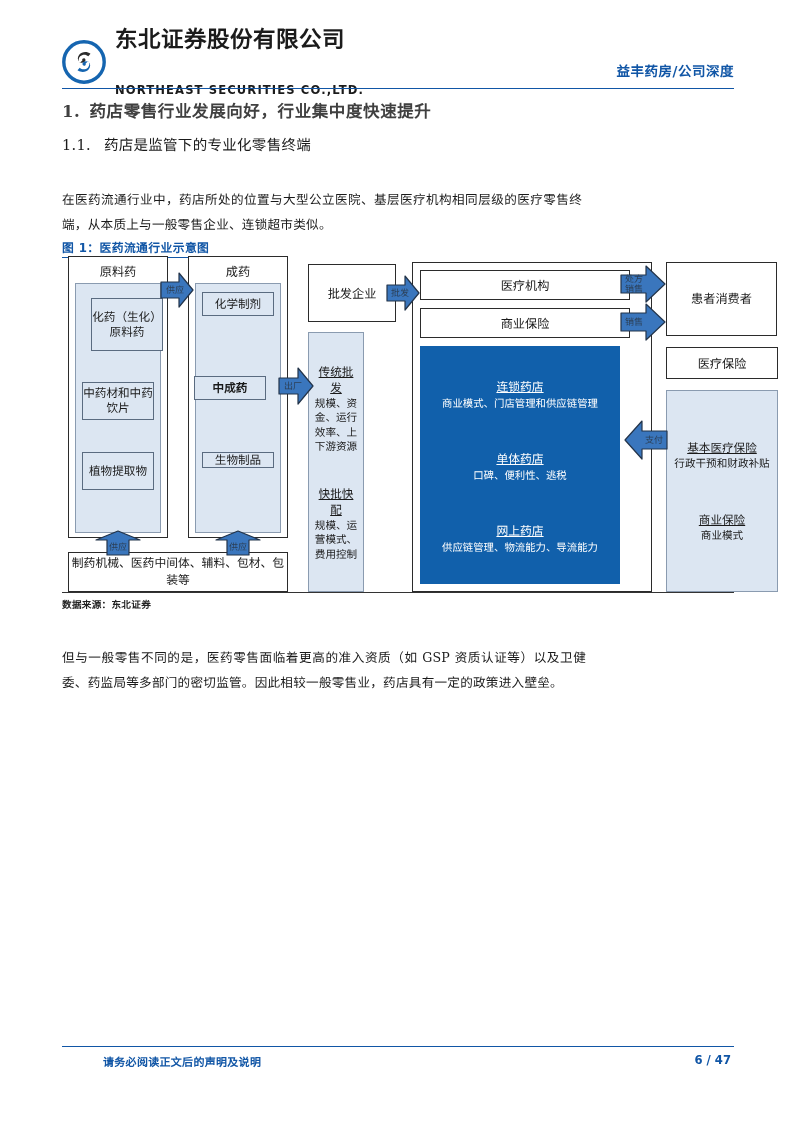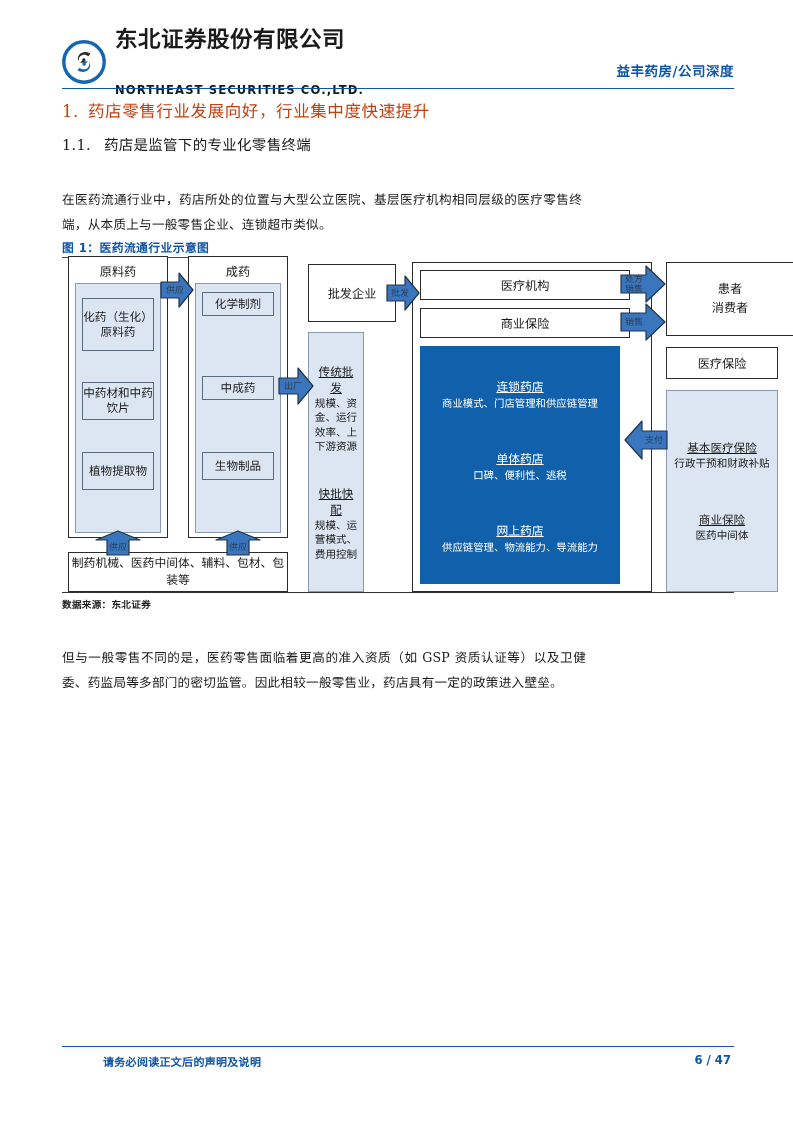--- a/index.html
+++ b/index.html
@@ -86,23 +86,23 @@
     border-top: 1.4px solid #1156a6;
   }
 
   
   .h1 {
     position: absolute;
     left: 62px;
     top: 98px;
     width: 672px;
     font-family: "DejaVu Serif", serif;
-    font-weight: normal;
+    font-weight: bold;
     font-size: 16.5px;
-    color: #c2410c;
+    color: #404040;
     letter-spacing: 0.6px;
     white-space: nowrap;
   }
   .h1 .num { margin-right: 9px; }
   .h2 {
     position: absolute;
     left: 62px;
     top: 133px;
     width: 672px;
     font-family: "DejaVu Serif", serif;
@@ -342,30 +342,30 @@
 
   <p class="para" id="para-intro">在医药流通行业中，药店所处的位置与大型公立医院、基层医疗机构相同层级的医疗零售终端，从本质上与一般零售企业、连锁超市类似。</p>
 
   <div class="fig-title">图 1：医药流通行业示意图</div>
 
   <div class="diagram">
 
     <div class="dbox frame" style="left:0px; top:0px; width:100px; height:282px;"></div>
     <div class="col-title" style="left:0px; top:6px; width:100px;">原料药</div>
     <div class="dbox pale" style="left:7px; top:27px; width:86px; height:250px;"></div>
-    <div class="dbox chip" style="left:14px; top:42px; width:72px; height:53px;">化药（生化）原料药</div>
+    <div class="dbox chip" style="left:23px; top:42px; width:72px; height:53px;">化药（生化）原料药</div>
     <div class="dbox chip" style="left:14px; top:126px; width:72px; height:38px;">中药材和中药饮片</div>
     <div class="dbox chip" style="left:14px; top:196px; width:72px; height:38px;">植物提取物</div>
 
     <div class="dbox frame" style="left:120px; top:0px; width:100px; height:282px;"></div>
     <div class="col-title" style="left:120px; top:6px; width:100px;">成药</div>
     <div class="dbox pale" style="left:127px; top:27px; width:86px; height:250px;"></div>
     <div class="dbox chip" style="left:134px; top:36px; width:72px; height:24px;">化学制剂</div>
-    <div class="dbox chip" style="left:134px; top:120px; width:72px; height:24px;">中成药</div>
-    <div class="dbox chip" style="left:134px; top:196px; width:72px; height:28px;">生物制品</div>
+    <div class="dbox chip" style="left:126px; top:120px; width:72px; height:24px;font-weight:bold;">中成药</div>
+    <div class="dbox chip" style="left:134px; top:196px; width:72px; height:16px;">生物制品</div>
 
     <div class="dbox frame" style="left:0px; top:296px; width:220px; height:40px; font-size:11.8px; line-height:17px; padding:0 2px;">
       <span>制药机械、医药中间体、辅料、包材、包装等</span>
     </div>
 
     <div class="dbox frame" style="left:240px; top:8px; width:88px; height:58px; font-size:12.2px;">
       <span>批发企业</span>
     </div>
 
     <div class="dbox pale" style="left:240px; top:76px; width:56px; height:260px; align-items:stretch;">
@@ -398,36 +398,36 @@
           <span class="hd">单体药店</span>
           <span class="sub">口碑、便利性、逃税</span>
         </div>
         <div class="blue-item">
           <span class="hd">网上药店</span>
           <span class="sub">供应链管理、物流能力、导流能力</span>
         </div>
       </div>
     </div>
 
-    <div class="dbox frame" style="left:598px; top:6px; width:128px; height:74px; font-size:12.2px; line-height:19px; flex-direction:column;">
+    <div class="dbox frame" style="left:598px; top:6px; width:111px; height:74px; font-size:12.2px; line-height:19px; flex-direction:row;">
       <span>患者</span>
       <span>消费者</span>
     </div>
     <div class="dbox frame" style="left:598px; top:91px; width:112px; height:32px; font-size:12.2px;">
       <span>医疗保险</span>
     </div>
     <div class="dbox pale" style="left:598px; top:134px; width:112px; height:202px; align-items:stretch;">
       <div class="stack" style="padding:28px 4px;align-items:center;">
         <div class="stack-item">
           <span class="hd">基本医疗保险</span>
           <span class="sub">行政干预和财政补贴</span>
         </div>
         <div class="stack-item">
           <span class="hd">商业保险</span>
-          <span class="sub">医药中间体</span>
+          <span class="sub">商业模式</span>
         </div>
       </div>
     </div>
 
     <div class="arrow" style="left:92px; top:15px; width:34px; height:38px;">
       <svg width="34" height="38" viewBox="0 0 34 38">
         <path d="M1,11 L19,11 L19,2 L33,19 L19,36 L19,27 L1,27 Z" fill="#3a76bd" stroke="#23344a" stroke-width="1.2" stroke-linejoin="round"></path>
       </svg>
       <span class="arrow-label" style="left:-2px;">供应</span>
     </div>

